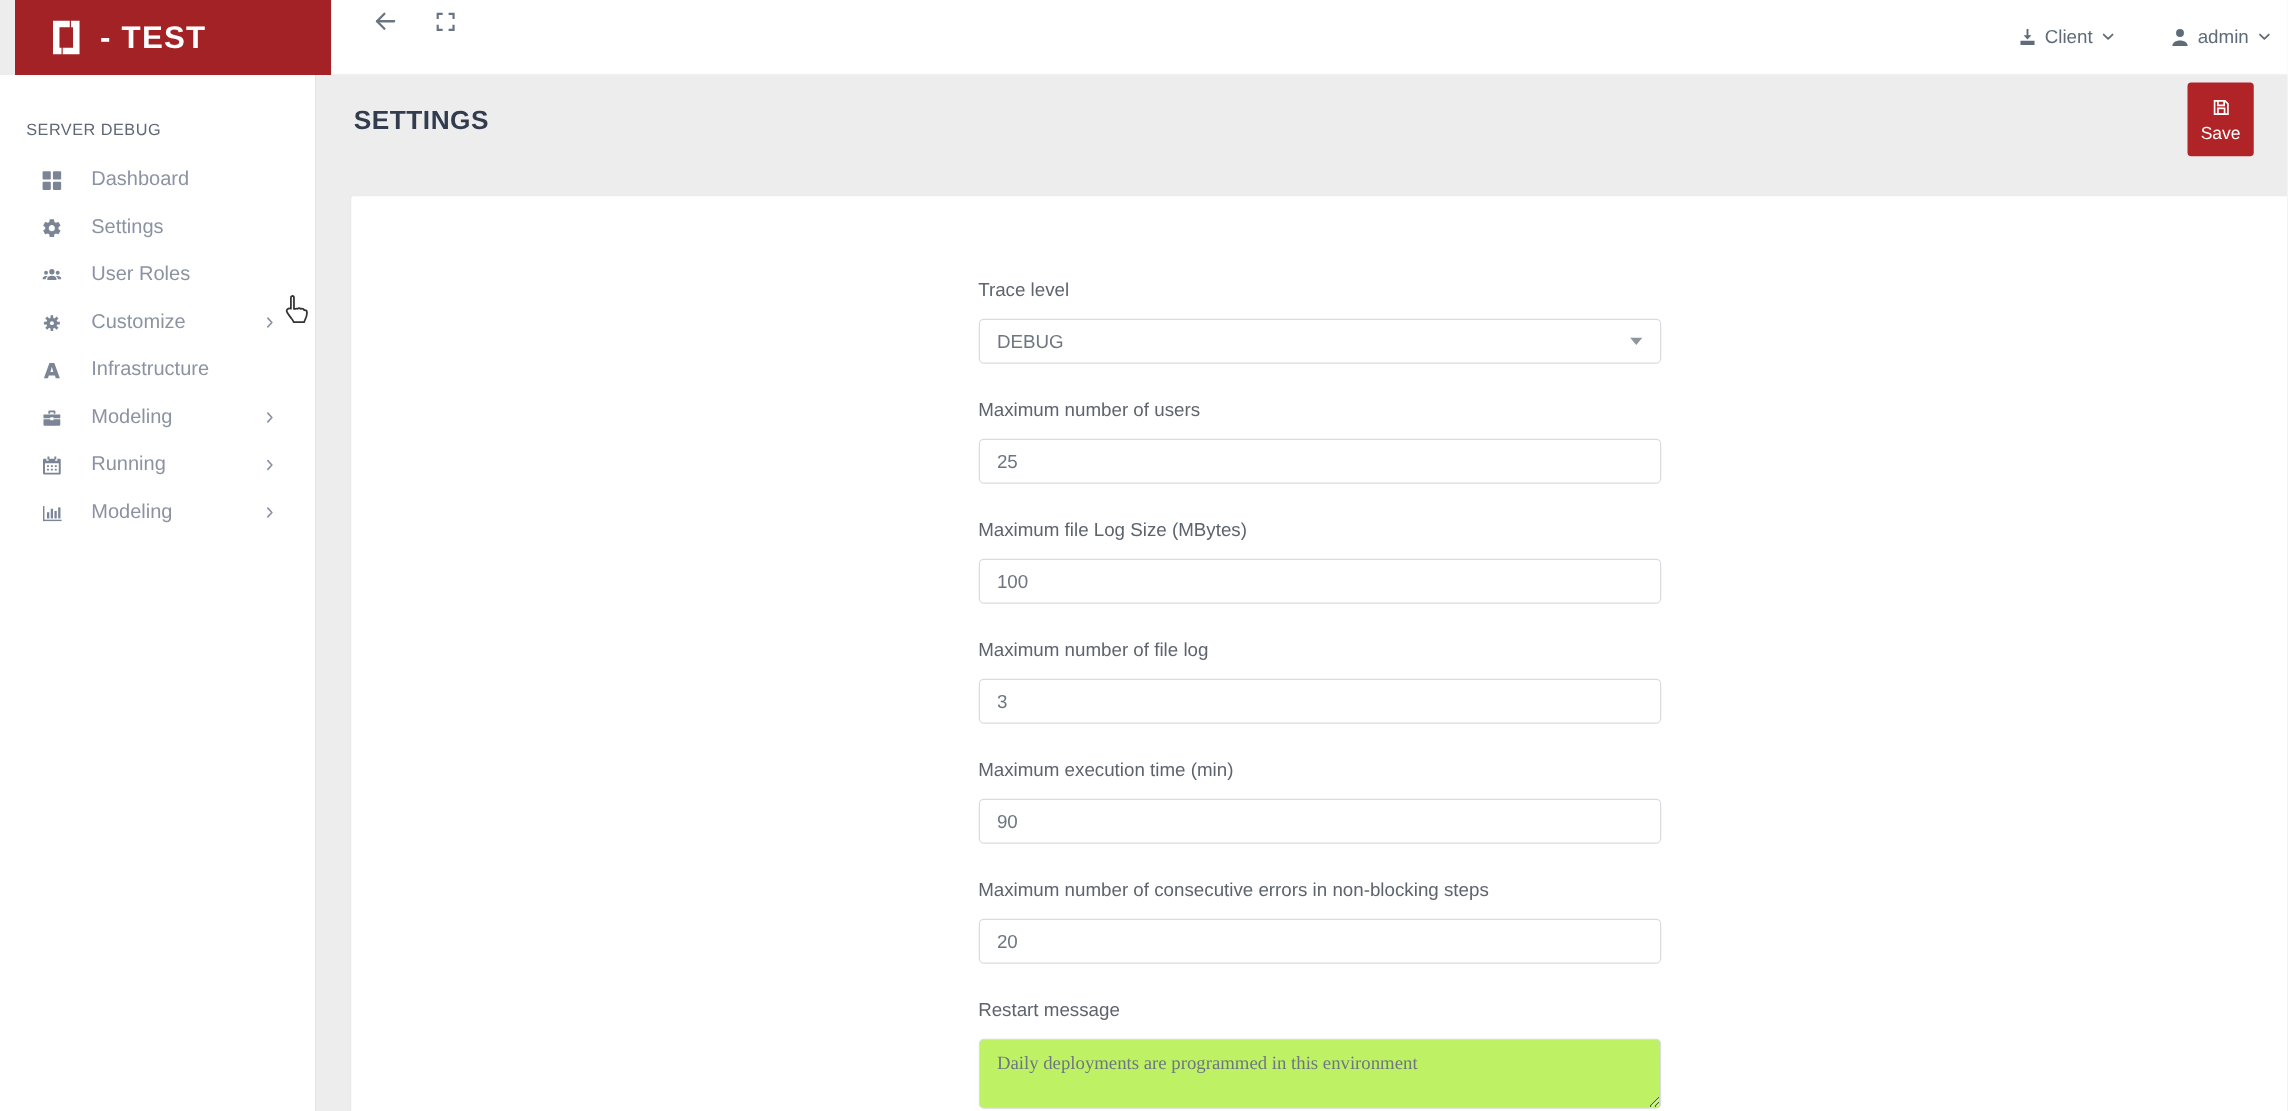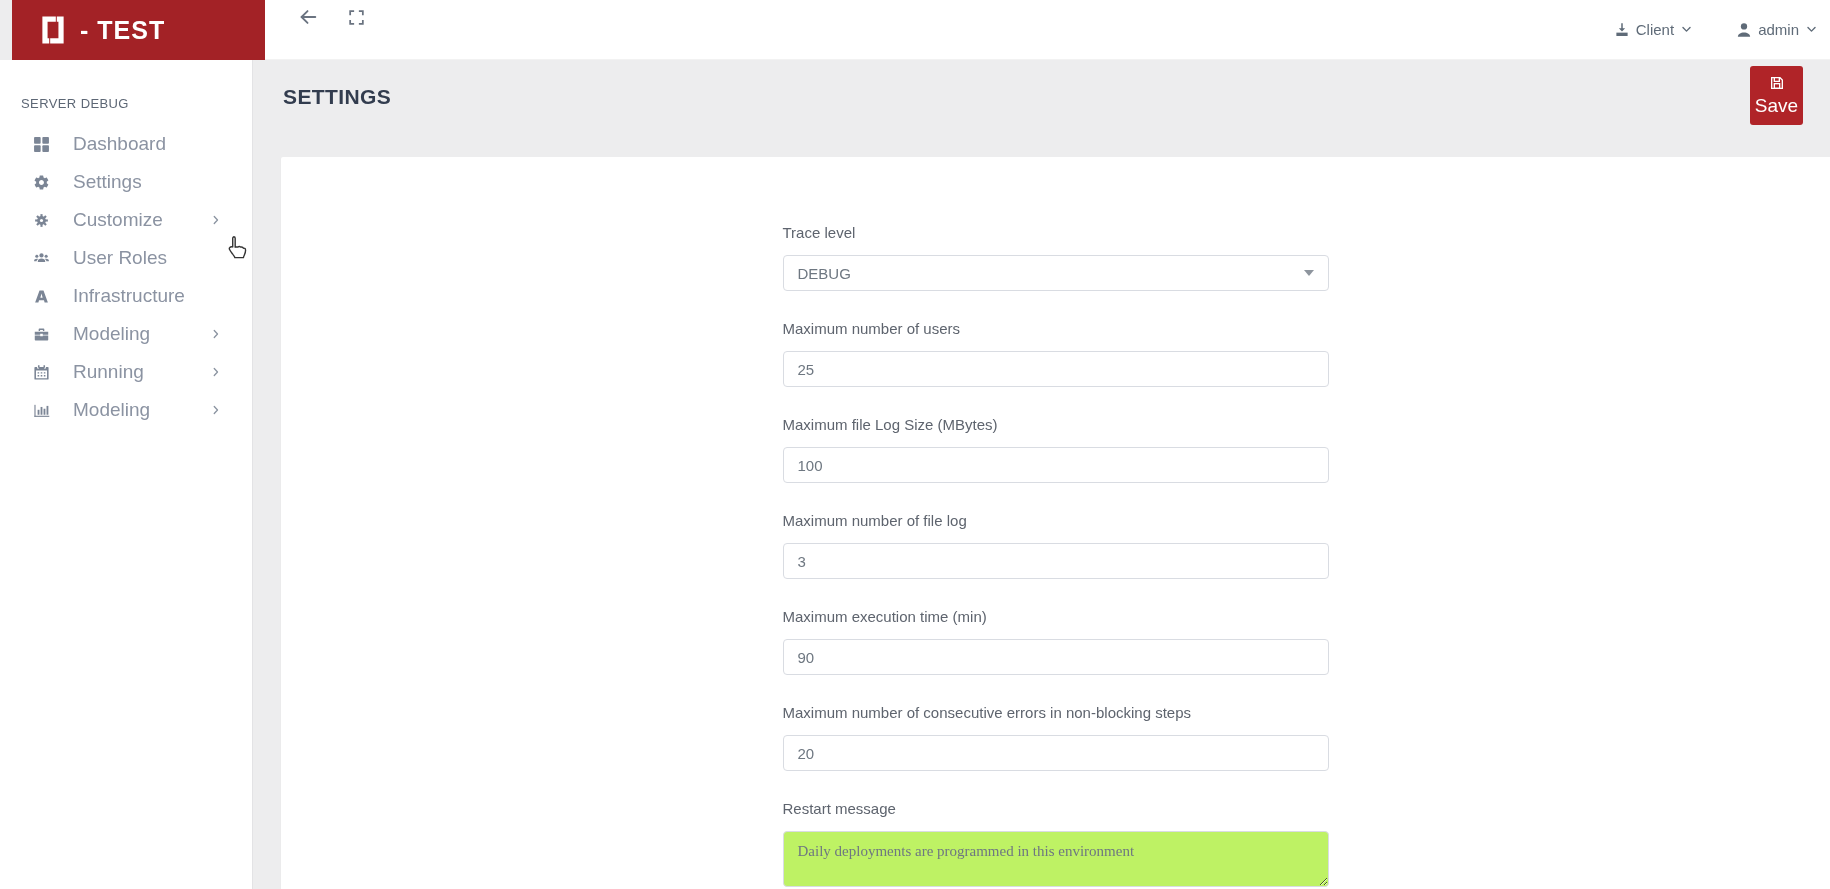--- a/index.html
+++ b/index.html
@@ -32,31 +32,31 @@
   .user-menu{display:flex;align-items:center;color:var(--topbar-text);font-size:15px;margin-left:42px;cursor:pointer;}
   .user-menu .mi{width:18px;height:18px;color:var(--topbar-text);margin-right:5px;display:inline-flex;}
   .user-menu .chev{width:13px;height:13px;margin-left:6px;display:inline-flex;color:var(--topbar-text);}
 
   
   .sidebar{position:absolute;top:60px;left:0;width:253px;bottom:0;background:#fff;border-right:1px solid #e3e3e5;z-index:4;}
   .sidebar-section-title{margin:36px 0 10px 21px;font-size:13px;color:#5d6775;letter-spacing:.4px;}
   .nav{list-style:none;margin-top:14px;}
   .nav-item{height:38px;display:flex;align-items:center;padding:0 30px 0 33px;cursor:pointer;color:var(--sidebar-text);}
   .nav-item .nav-ico{width:17px;height:17px;color:var(--sidebar-icon);display:inline-flex;flex:0 0 17px;}
-  .nav-item .nav-label{font-size:19px;margin-left:23px;flex:1;white-space:nowrap;}
+  .nav-item .nav-label{font-size:16px;margin-left:23px;flex:1;white-space:nowrap;}
   .nav-item .nav-chev{width:12px;height:12px;color:#8a93a0;display:inline-flex;}
   svg{width:100%;height:100%;}
 
   
   .main{position:absolute;top:60px;left:253px;right:0;bottom:0;background:var(--page-bg);overflow:hidden;}
   .page-head{height:97px;display:flex;align-items:flex-start;justify-content:space-between;padding:0 27px 0 30px;}
   .page-title{margin-top:25px;font-size:21px;font-weight:600;color:var(--title-color);letter-spacing:.4px;}
   .save-btn{margin-top:6px;width:53px;height:59px;background:var(--save-red);border:none;border-radius:3px;color:#fff;display:flex;flex-direction:column;align-items:center;justify-content:center;cursor:pointer;font-family:inherit;}
   .save-btn .floppy{width:16px;height:16px;display:block;}
-  .save-btn .save-label{font-size:19px;margin-top:4px;}
+  .save-btn .save-label{font-size:14px;margin-top:4px;}
 
   .card{margin-left:28px;width:calc(100% - 28px);height:900px;background:var(--card-bg);border-top-left-radius:2px;box-shadow:0 1px 2px rgba(0,0,0,0.04);}
   .form-col{width:546px;margin:0 auto;padding-top:67px;}
   .field{margin-bottom:29px;}
   .field-label{display:block;font-size:15px;line-height:18px;color:var(--label-color);margin-bottom:13px;}
   .text-input{width:100%;height:36px;border:1px solid var(--input-border);border-radius:4px;background:#fff;font-family:inherit;font-size:15px;color:var(--value-color);text-align:left;padding:0 14px;outline:none;}
   .select-box{width:100%;height:36px;border:1px solid var(--input-border);border-radius:4px;background:#fff;display:flex;align-items:center;justify-content:space-between;padding:16px 14px;cursor:pointer;}
   .select-value{font-size:15px;color:var(--value-color);}
   .select-caret{width:10px;height:6px;color:#8e959e;display:inline-flex;}
   .textarea-input{width:100%;height:56px;border:1px solid var(--input-border);border-radius:4px;background:#bef264;font-family:Liberation Serif, serif;font-size:15px;color:var(--value-color);padding:9px 14px;outline:none;resize:vertical;line-height:20px;}
@@ -147,51 +147,51 @@
     <span class="nav-ico">
           <svg viewBox="0 0 24 24" fill="currentColor">
             <path d="M19.4 13c.05-.33.08-.66.08-1s-.03-.67-.08-1l2.1-1.65c.2-.15.25-.42.12-.64l-2-3.46c-.12-.22-.39-.3-.61-.22l-2.49 1c-.52-.4-1.08-.73-1.7-.98l-.38-2.65A.488.488 0 0 0 13.95 2h-4c-.25 0-.45.18-.49.42l-.38 2.65c-.61.25-1.17.59-1.69.98l-2.49-1a.5.5 0 0 0-.61.22l-2 3.46c-.13.22-.07.49.12.64L4.5 11c-.05.33-.08.66-.08 1s.03.67.08 1l-2.1 1.65c-.2.15-.25.42-.12.64l2 3.46c.12.22.39.3.61.22l2.49-1c.52.4 1.08.73 1.69.98l.38 2.65c.04.24.24.42.49.42h4c.25 0 .45-.18.49-.42l.38-2.65c.61-.25 1.17-.59 1.7-.98l2.49 1c.22.08.49 0 .61-.22l2-3.46a.497.497 0 0 0-.12-.64L19.4 13zM11.95 15.5c-1.93 0-3.5-1.57-3.5-3.5s1.57-3.5 3.5-3.5 3.5 1.57 3.5 3.5-1.57 3.5-3.5 3.5z"></path>
           </svg>
         </span>
     <span class="nav-label">Settings</span>
 
   </li>
       <li class="nav-item">
     <span class="nav-ico">
+          <svg viewBox="0 0 24 24" fill="currentColor">
+            <circle cx="12" cy="7.6" r="3"></circle>
+            <circle cx="5.4" cy="8.8" r="2.2"></circle>
+            <circle cx="18.6" cy="8.8" r="2.2"></circle>
+            <path d="M12 12c-2.9 0-5.2 1.5-5.2 3.4V17h10.4v-1.6c0-1.9-2.3-3.4-5.2-3.4z"></path>
+            <path d="M5.4 12.4c-2.1 0-3.8 1.1-3.8 2.5V16h3.5c.1-1.3 1-2.4 2.3-3.2-.6-.25-1.3-.4-2-.4z"></path>
+            <path d="M18.6 12.4c2.1 0 3.8 1.1 3.8 2.5V16h-3.5c-.1-1.3-1-2.4-2.3-3.2.6-.25 1.3-.4 2-.4z"></path>
+          </svg>
+        </span>
+    <span class="nav-label">User Roles</span>
+
+  </li>
+      <li class="nav-item">
+    <span class="nav-ico">
           <svg viewBox="0 0 24 24">
             <g stroke="currentColor" stroke-width="3">
               <line x1="12" y1="3" x2="12" y2="21"></line>
               <line x1="3" y1="12" x2="21" y2="12"></line>
               <line x1="5.6" y1="5.6" x2="18.4" y2="18.4"></line>
               <line x1="5.6" y1="18.4" x2="18.4" y2="5.6"></line>
             </g>
             <circle cx="12" cy="12" r="6.2" fill="currentColor"></circle>
             <circle cx="12" cy="12" r="2.2" fill="#fff"></circle>
           </svg>
         </span>
     <span class="nav-label">Customize</span>
     <span class="nav-chev">
           <svg viewBox="0 0 24 24" fill="none" stroke="currentColor" stroke-width="2.6" stroke-linecap="round" stroke-linejoin="round">
             <path d="M8.5 5 15 12l-6.5 7"></path>
           </svg>
         </span>
-  </li>
-      <li class="nav-item">
-    <span class="nav-ico">
-          <svg viewBox="0 0 24 24" fill="currentColor">
-            <circle cx="12" cy="7.6" r="3"></circle>
-            <circle cx="5.4" cy="8.8" r="2.2"></circle>
-            <circle cx="18.6" cy="8.8" r="2.2"></circle>
-            <path d="M12 12c-2.9 0-5.2 1.5-5.2 3.4V17h10.4v-1.6c0-1.9-2.3-3.4-5.2-3.4z"></path>
-            <path d="M5.4 12.4c-2.1 0-3.8 1.1-3.8 2.5V16h3.5c.1-1.3 1-2.4 2.3-3.2-.6-.25-1.3-.4-2-.4z"></path>
-            <path d="M18.6 12.4c2.1 0 3.8 1.1 3.8 2.5V16h-3.5c-.1-1.3-1-2.4-2.3-3.2.6-.25 1.3-.4 2-.4z"></path>
-          </svg>
-        </span>
-    <span class="nav-label">User Roles</span>
-
   </li>
       <li class="nav-item">
     <span class="nav-ico">
           <svg viewBox="0 0 24 24" fill="currentColor">
             <path d="M9.2 3.5h5.6L21 20.5h-4.6l-.9-3.1H8.5l-.9 3.1H3L9.2 3.5zm2.8 4.1-1.6 6h3.2l-1.6-6z"></path>
           </svg>
         </span>
     <span class="nav-label">Infrastructure</span>
 
   </li>

